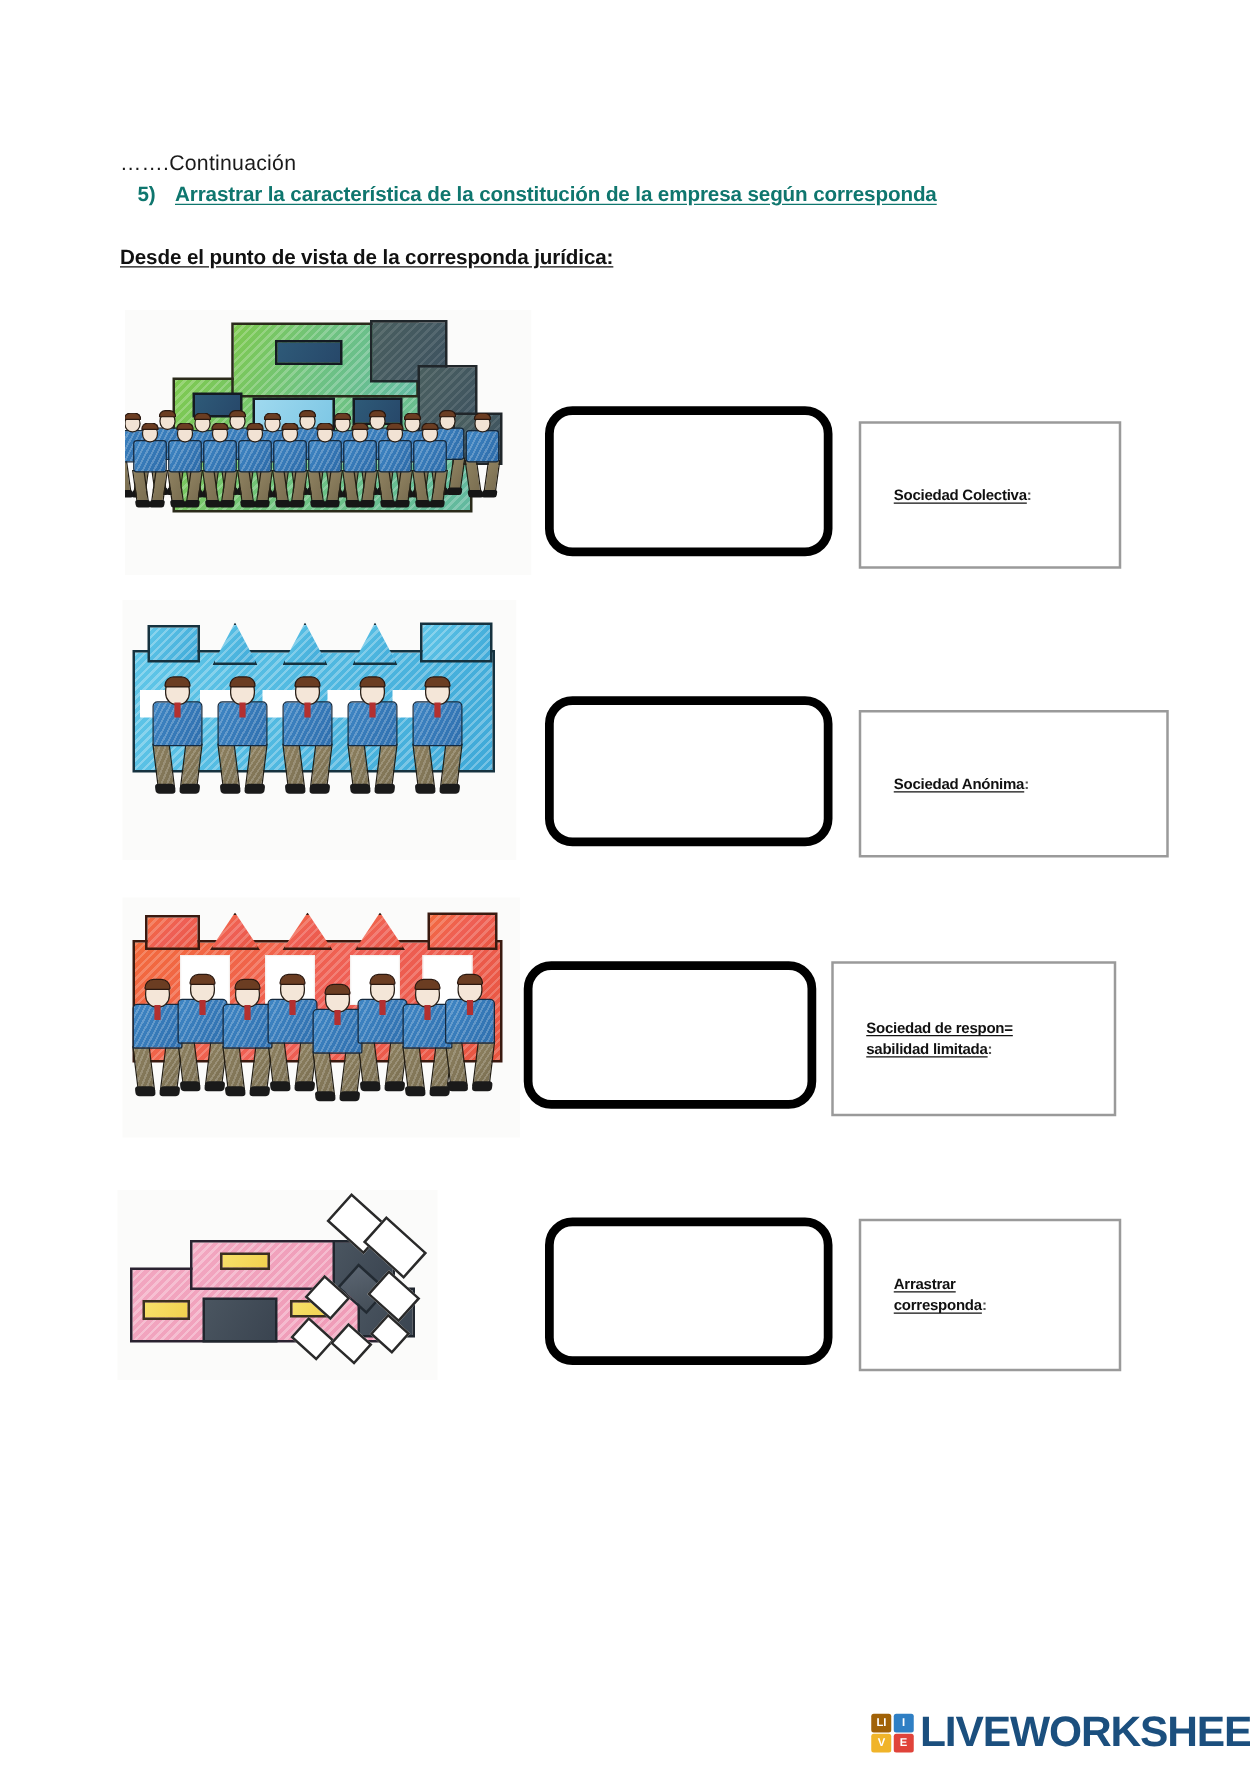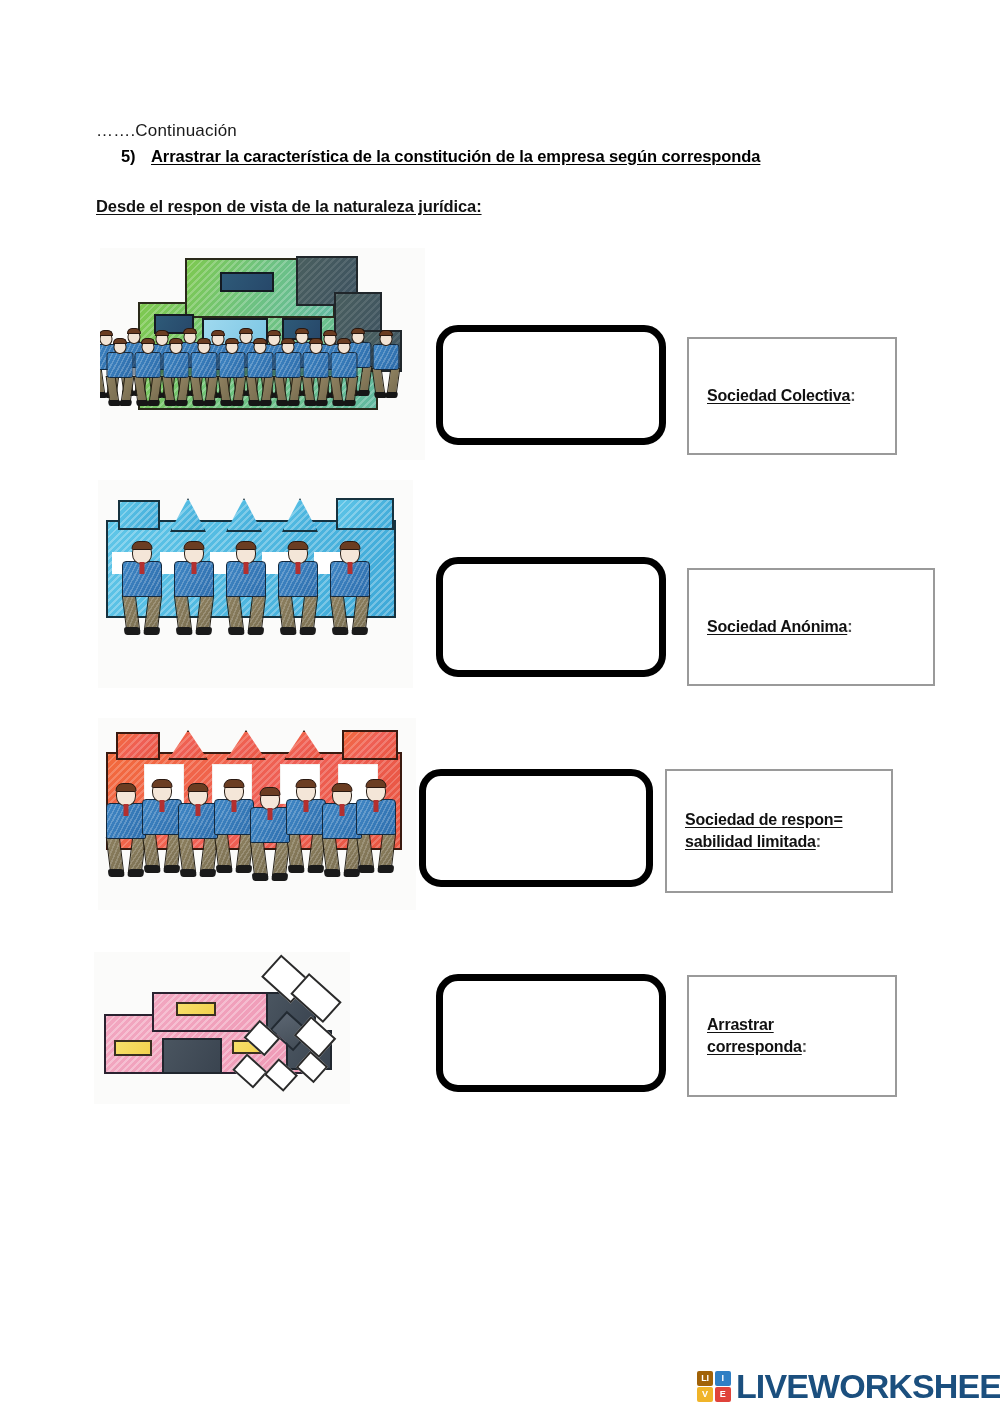--- a/index.html
+++ b/index.html
@@ -25,25 +25,25 @@
     left: 96px;
     top: 121px;
     font-size: 17px;
     color: #1a1a1a;
     letter-spacing: 0.2px;
     white-space: nowrap;
   }
 
   .task-line {
     position: absolute;
-    left: 121px;
+    left: 110px;
     top: 147px;
     font-size: 16.5px;
     font-weight: bold;
-    color: #000000;
+    color: #0f766e;
     white-space: nowrap;
     letter-spacing: -0.1px;
   }
   .task-num { display: inline-block; width: 30px; }
   .task-text { text-decoration: underline; text-underline-offset: 2px; }
 
   .subtitle {
     position: absolute;
     left: 96px;
     top: 197px;
@@ -70,27 +70,26 @@
   }
 
   .labelbox {
     position: absolute;
     border: 2px solid #9a9a9a;
     background: #ffffff;
     display: flex;
     align-items: center;
   }
   .labelbox .lbl-inner {
-    padding-left: 6px;
-    font-size: 16px;
+    padding-left: 26px;
+    font-size: 12px;
     font-weight: bold;
     color: #111111;
     line-height: 1.38;
     letter-spacing: -0.2px;
-    margin-left: 12px;
   }
   .lbl-u { text-decoration: underline; text-underline-offset: 2px; }
   .lbl-colon { text-decoration: none; color: #555; }
 
   
   .bld { position: absolute; }
 
   
   .g-main {
     background:
@@ -268,21 +267,21 @@
 <body>
 
 <div class="page">
 
   <div class="continuation">…….Continuación</div>
 
   <div class="task-line">
     <span class="task-num">5)</span><span class="task-text">Arrastrar la característica de la constitución de la empresa según corresponda</span>
   </div>
 
-  <div class="subtitle">Desde el respon de vista de la naturaleza jurídica:</div>
+  <div class="subtitle">Desde el punto de vista de la corresponda jurídica:</div>
 
   <div class="illus" style="left:100px; top:248px; width:325px; height:212px;">
 
     <div class="bld g-main" style="left:38px; top:54px; width:240px; height:108px;"></div>
     <div class="bld g-main" style="left:85px; top:10px; width:150px; height:60px;"></div>
     <div class="bld g-dark" style="left:196px; top:8px; width:62px; height:50px;"></div>
     <div class="bld g-dark" style="left:234px; top:44px; width:48px; height:60px;"></div>
     <div class="bld g-dark" style="left:262px; top:82px; width:40px; height:42px;"></div>
     <div class="bld win-dark" style="left:120px; top:24px; width:54px; height:20px;"></div>
     <div class="bld win-dark" style="left:54px; top:66px; width:40px; height:20px;"></div>

